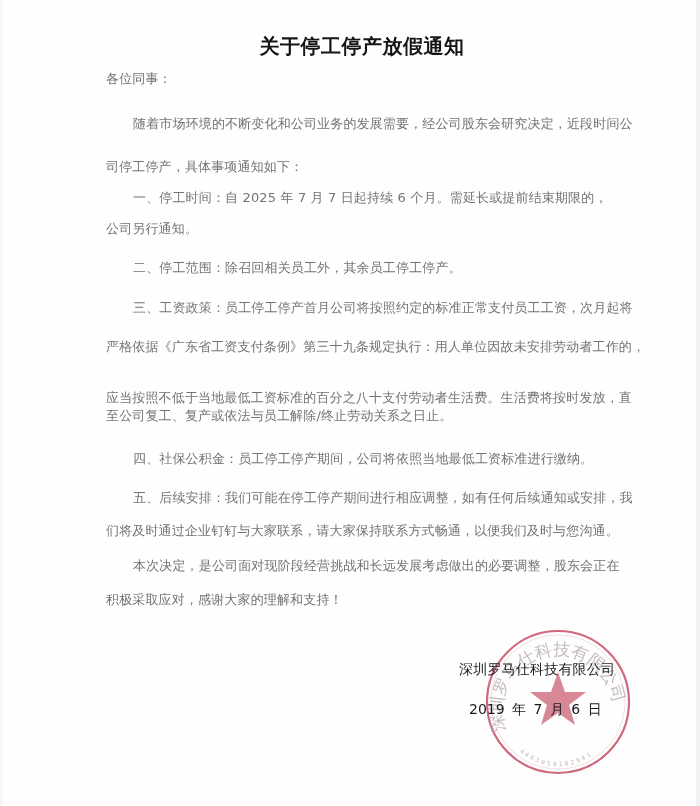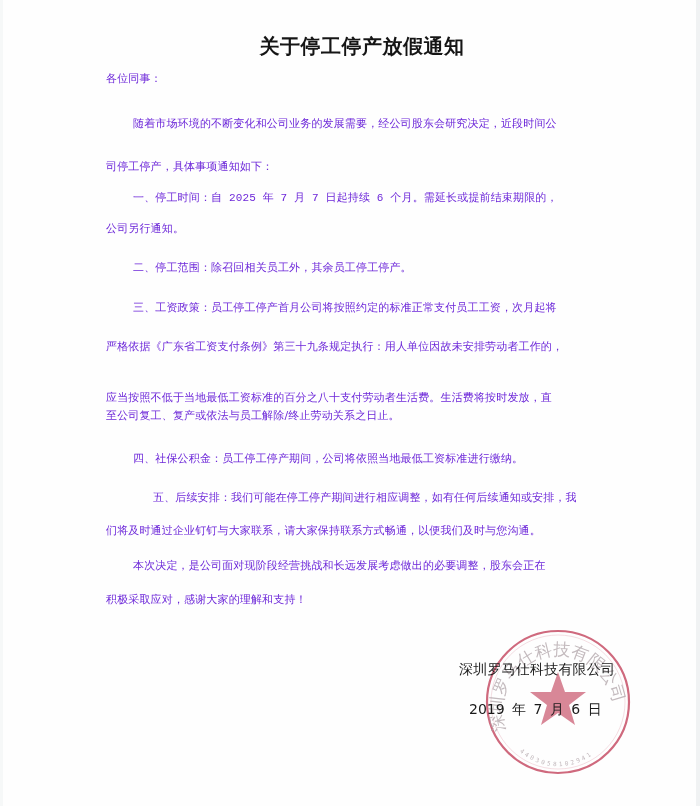--- a/index.html
+++ b/index.html
@@ -14,22 +14,22 @@
     .edge-right { position: absolute; left: 696px; top: 0; width: 4px; height: 806px; background: #f0f2f3; }
     .edge-left { position: absolute; left: 0; top: 0; width: 3px; height: 806px; background: #f6f8f8; }
 
     .title {
       position: absolute; left: 0; top: 33px; width: 724px;
       text-align: center;
       font-size: 20px; font-weight: bold; letter-spacing: 0.5px;
       color: #151515;
     }
     .line {
-      position: absolute; font-size: 11px; line-height: 18px;
-      white-space: nowrap; color: #6d28d9;
+      position: absolute; font-size: 13px; line-height: 18px;
+      white-space: nowrap; color: #737373;
       letter-spacing: 0.15px;
     }
     .greeting { left: 106px; top: 70px; }
 
     .signature { position: absolute; font-size: 14px; color: #1a1a1a; white-space: nowrap; }
     .company { left: 459px; top: 661px; letter-spacing: 0.2px; }
     .date { left: 469px; top: 701px; word-spacing: 3px; }
 
     .stamp { position: absolute; left: 484px; top: 628px; width: 150px; height: 150px; opacity: 0.78; }
   </style>
@@ -39,29 +39,29 @@
 <div class="page">
   <div class="edge-left"></div>
   <div class="edge-right"></div>
 
   <div class="title">关于停工停产放假通知</div>
   <div class="line greeting">各位同事：</div>
 
   <div id="body-lines">
       <div class="line" style="top: 115px; left: 133px;">随着市场环境的不断变化和公司业务的发展需要，经公司股东会研究决定，近段时间公</div>
       <div class="line" style="top: 158px; left: 106px;">司停工停产，具体事项通知如下：</div>
-      <div class="line" style="top: 189px; left: 133px; font-family: Liberation Mono, monospace;">一、停工时间：自 2025 年 7 月 7 日起持续 6 个月。需延长或提前结束期限的，</div>
+      <div class="line" style="top: 189px; left: 133px;">一、停工时间：自 2025 年 7 月 7 日起持续 6 个月。需延长或提前结束期限的，</div>
       <div class="line" style="top: 220px; left: 106px; text-align: center;">公司另行通知。</div>
       <div class="line" style="top: 259px; left: 133px;">二、停工范围：除召回相关员工外，其余员工停工停产。</div>
       <div class="line" style="top: 299px; left: 133px;">三、工资政策：员工停工停产首月公司将按照约定的标准正常支付员工工资，次月起将</div>
       <div class="line" style="top: 338px; left: 106px;">严格依据《广东省工资支付条例》第三十九条规定执行：用人单位因故未安排劳动者工作的，</div>
       <div class="line" style="top: 377px; left: 106px; margin-top: 12px;">应当按照不低于当地最低工资标准的百分之八十支付劳动者生活费。生活费将按时发放，直</div>
       <div class="line" style="top: 407px; left: 106px;">至公司复工、复产或依法与员工解除/终止劳动关系之日止。</div>
       <div class="line" style="top: 450px; left: 133px;">四、社保公积金：员工停工停产期间，公司将依照当地最低工资标准进行缴纳。</div>
-      <div class="line" style="top: 489px; left: 133px; margin-left: 20px;">五、后续安排：我们可能在停工停产期间进行相应调整，如有任何后续通知或安排，我</div>
+      <div class="line" style="top: 489px; left: 133px;">五、后续安排：我们可能在停工停产期间进行相应调整，如有任何后续通知或安排，我</div>
       <div class="line" style="top: 522px; left: 106px;">们将及时通过企业钉钉与大家联系，请大家保持联系方式畅通，以便我们及时与您沟通。</div>
       <div class="line" style="top: 557px; left: 133px;">本次决定，是公司面对现阶段经营挑战和长远发展考虑做出的必要调整，股东会正在</div>
       <div class="line" style="top: 591px; left: 106px;">积极采取应对，感谢大家的理解和支持！</div>
     </div>
 
   <svg class="stamp" viewBox="0 0 150 150">
     <circle cx="74" cy="74" r="71" fill="none" stroke="#c2405a" stroke-width="2.2"></circle>
     <circle cx="74" cy="74" r="67" fill="none" stroke="#d98a9b" stroke-width="0.6" opacity="0.6"></circle>
     <defs>
       <path id="arcTop" d="M 22 104 A 56 56 0 1 1 126 104"></path>

